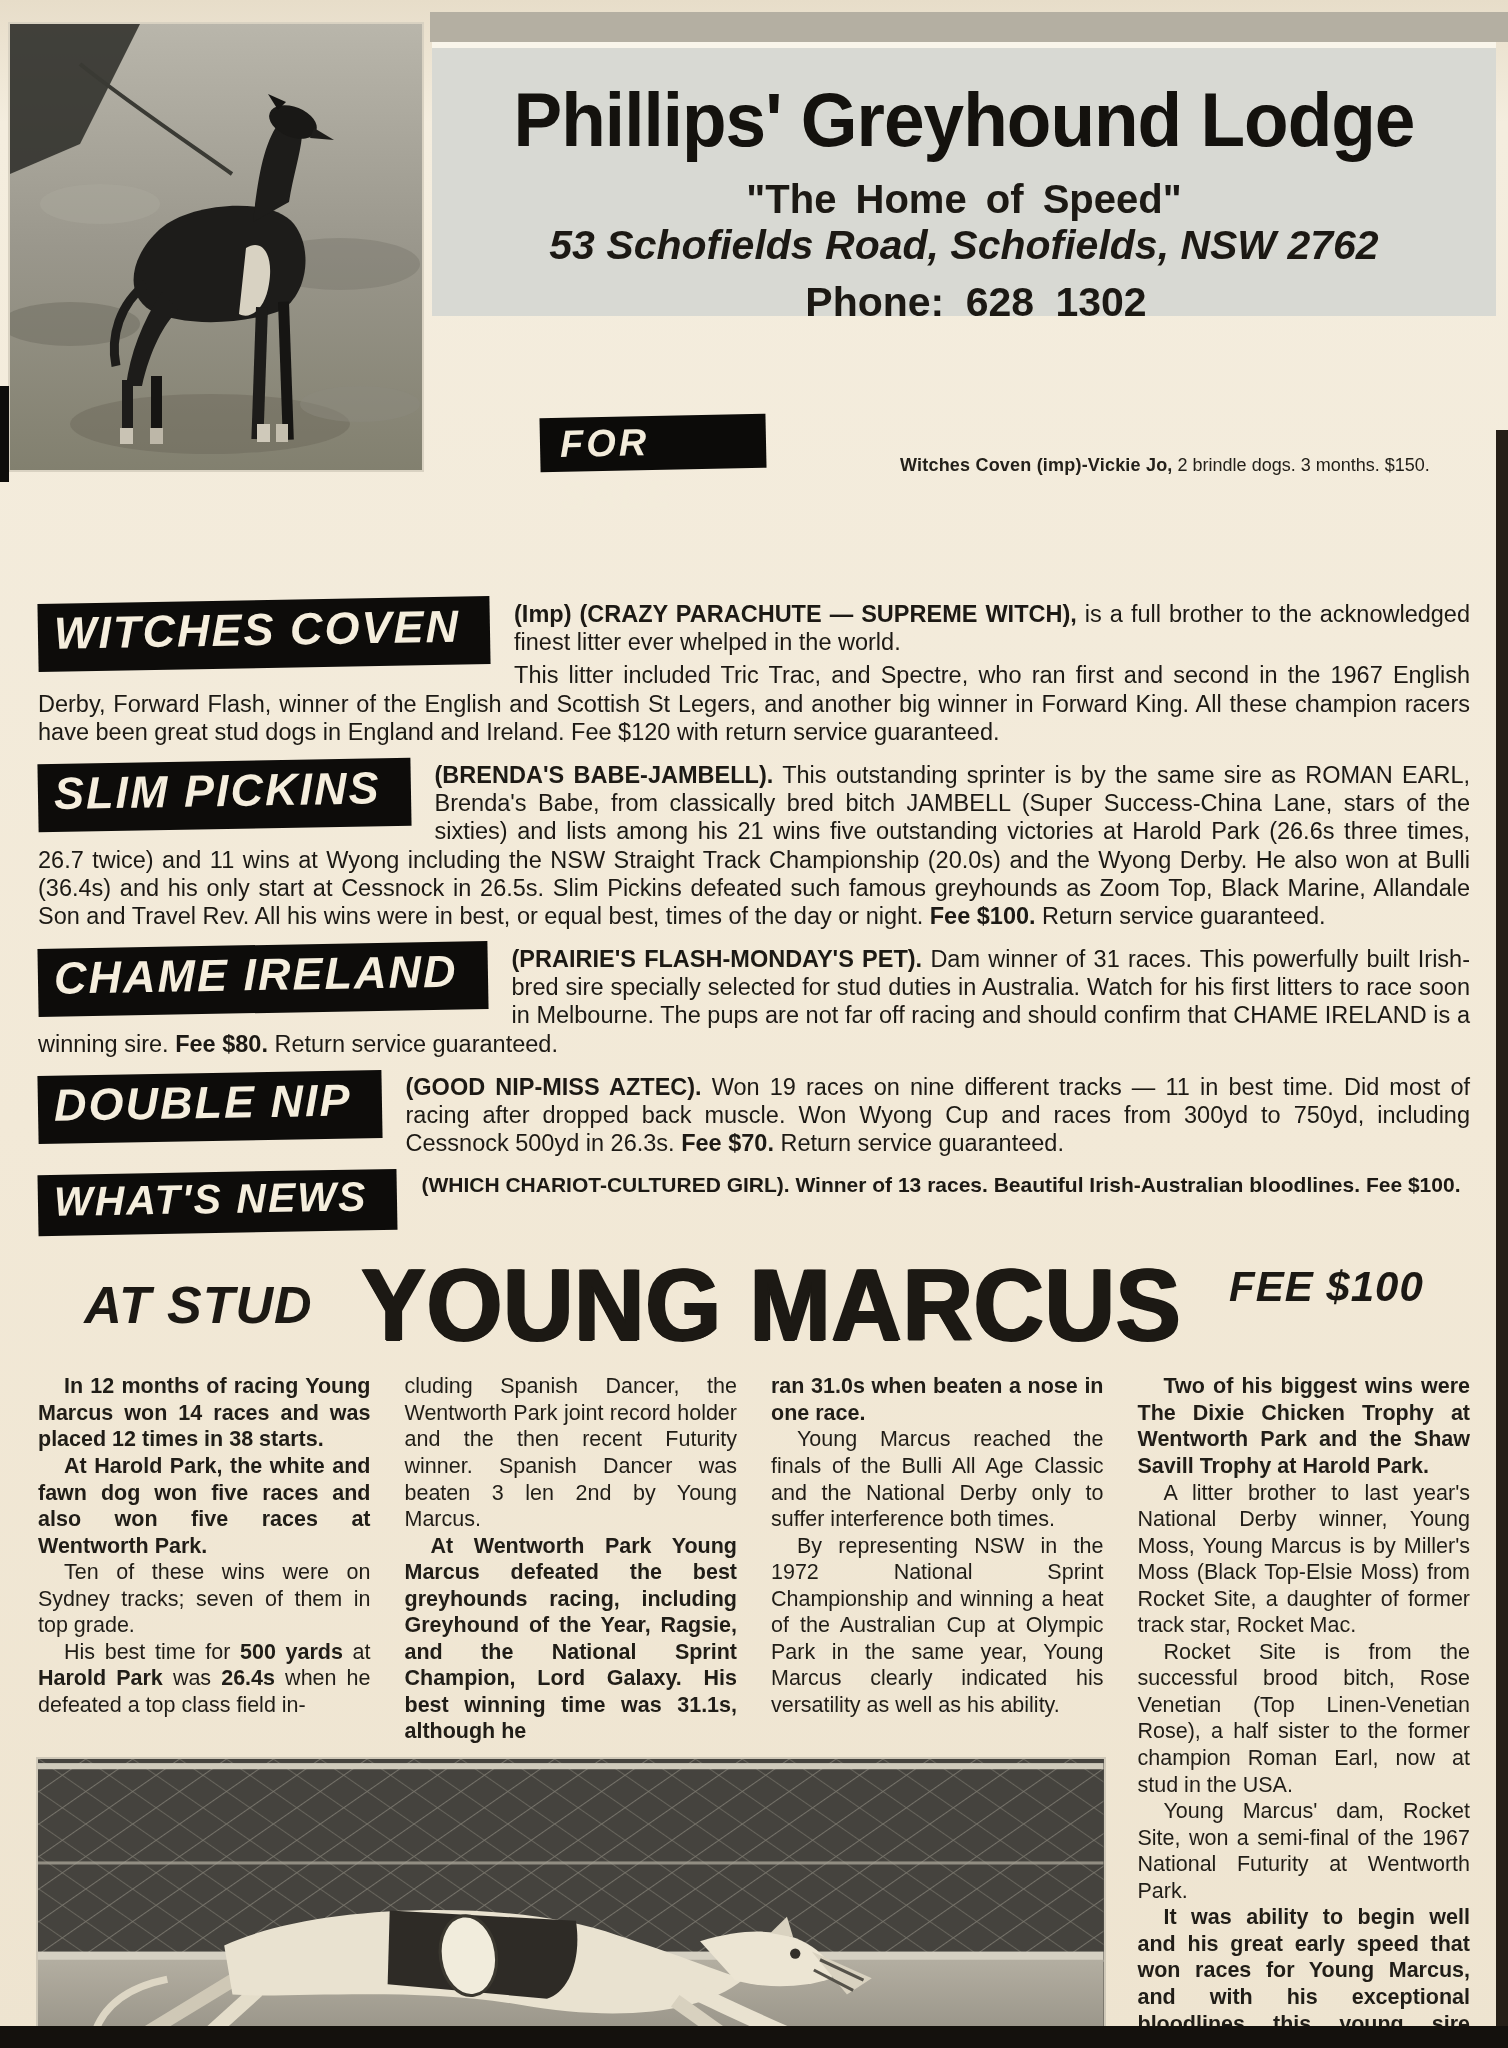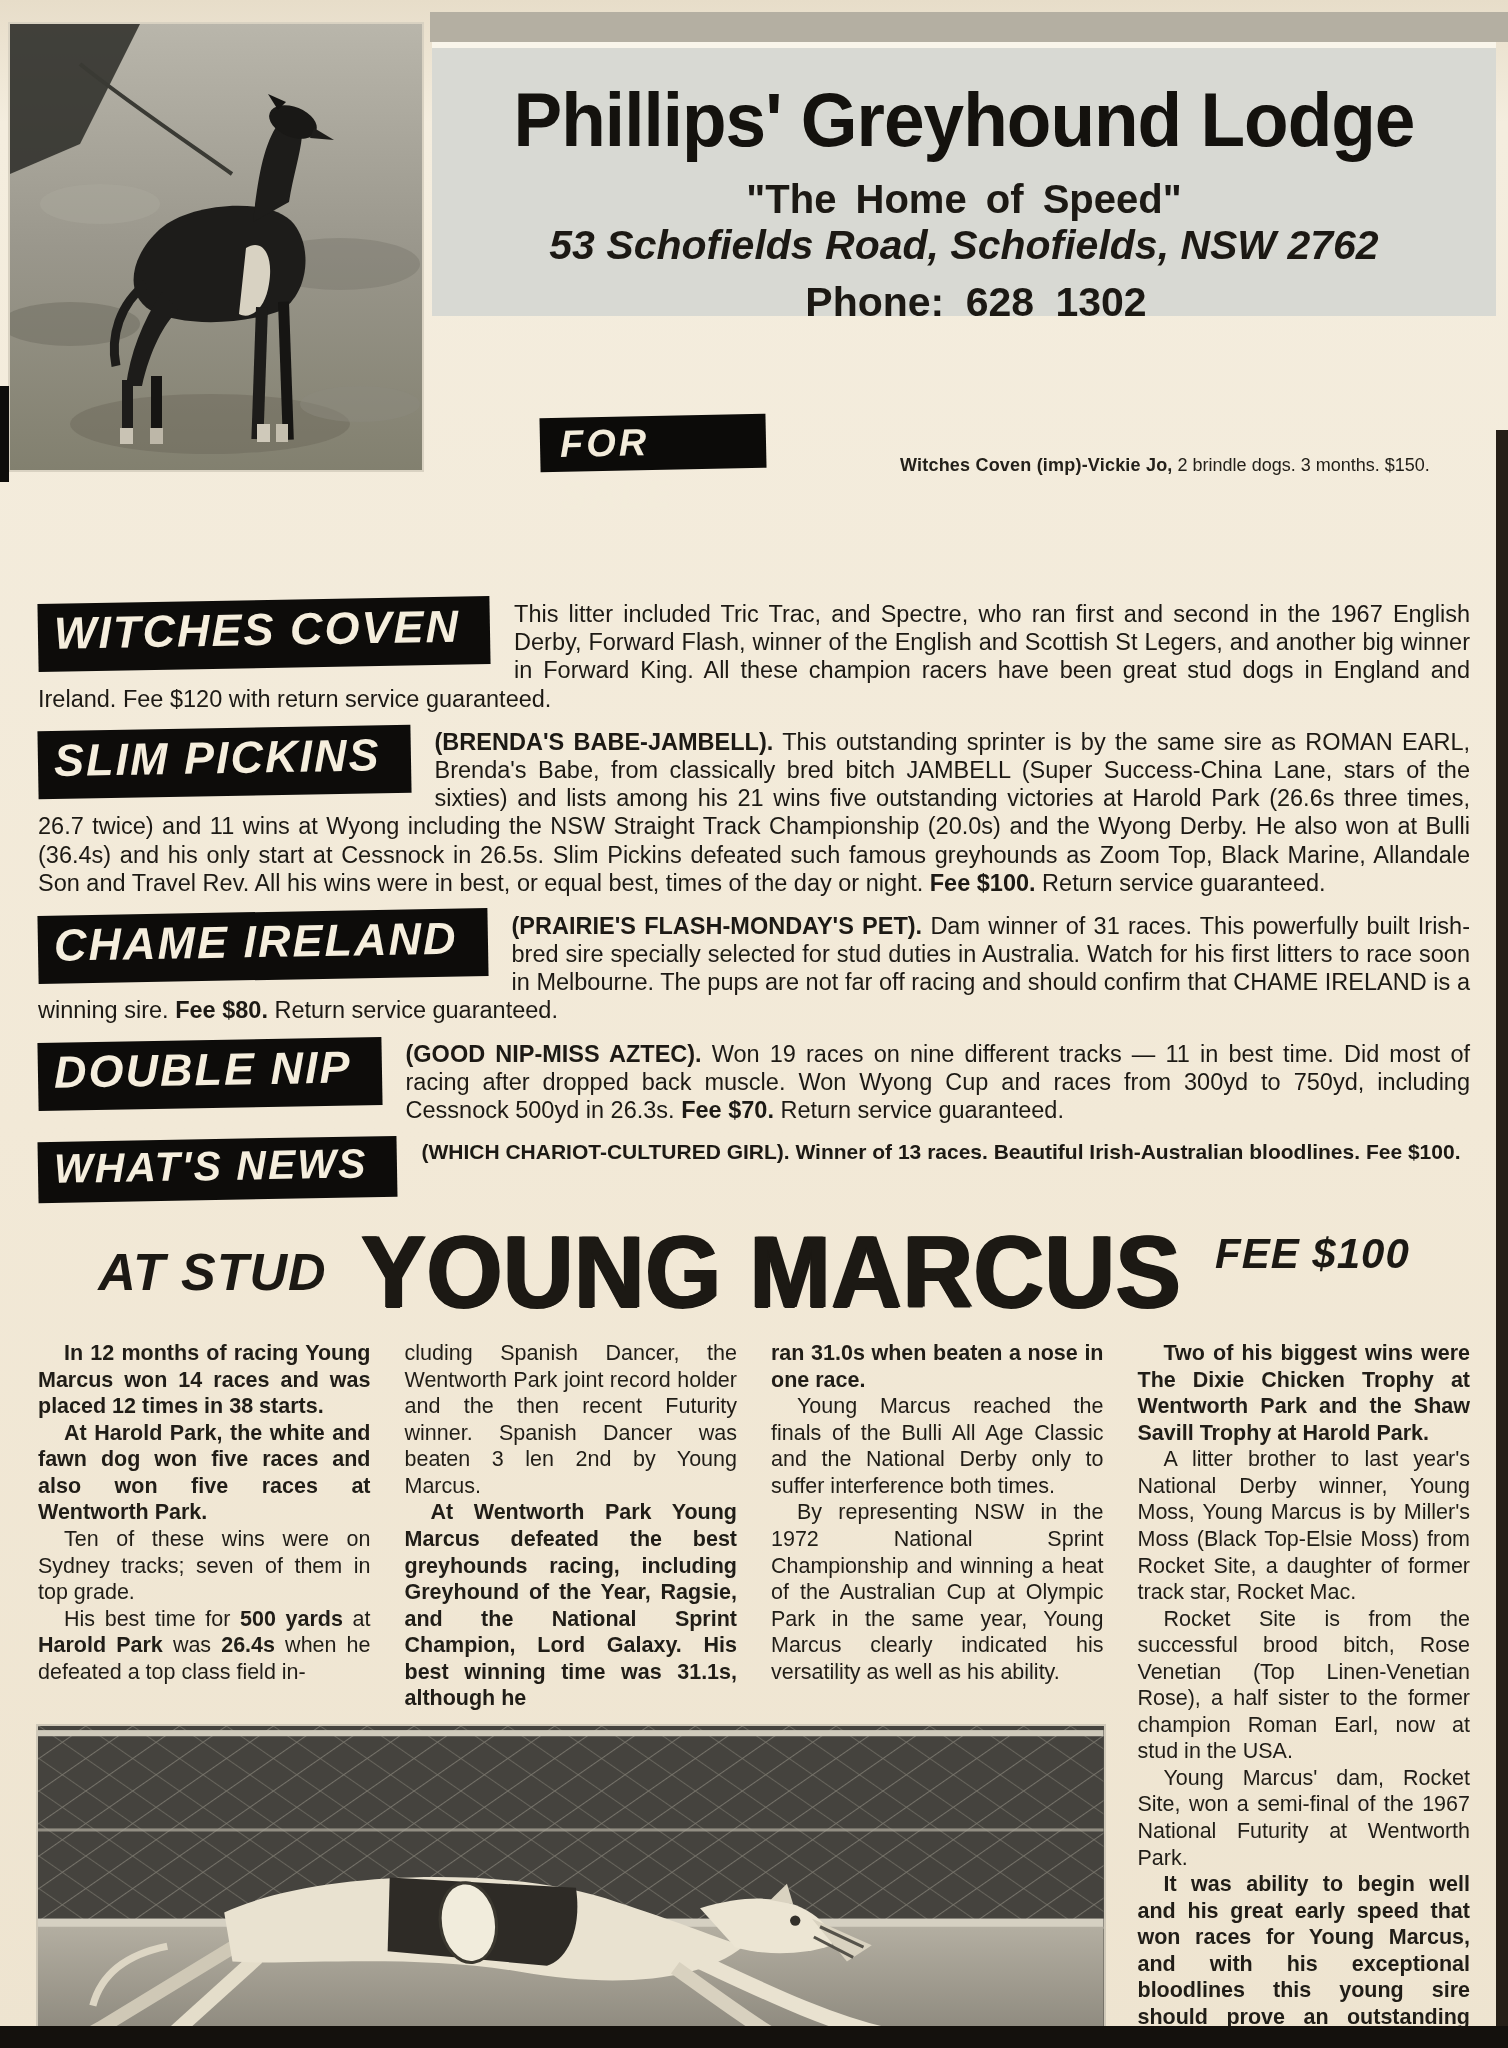--- a/index.html
+++ b/index.html
@@ -44,21 +44,21 @@
     float:left;background:#0d0c0a;color:#f5eedd;font-style:italic;font-weight:bold;
     font-size:45px;letter-spacing:2px;padding:4px 30px 12px 16px;margin:0 24px 6px 0;
     transform:rotate(-1deg);white-space:nowrap;
   }
   .banner.small{font-size:41px;padding-bottom:10px;}
   .section p{font-size:23.5px;line-height:1.2;text-align:justify;margin:0 0 5px 0;}
   .section p b{font-weight:bold;}
   .section.tight p{font-size:21px;font-weight:bold;}
 
   
-  .at-stud{display:flex;align-items:center;justify-content:center;gap:34px;margin:4px 0 12px 0;}
+  .at-stud{display:flex;align-items:center;justify-content:center;gap:48px;margin:4px 0 12px 0;}
   .as-kicker{font-style:italic;font-weight:bold;font-size:52px;letter-spacing:1px;align-self:center;}
   .as-name{
     font-weight:bold;font-size:97px;letter-spacing:1px;transform:scaleY(1.05);
     text-shadow:2px 0 0 currentColor,-1px 0 0 currentColor,0 1px 0 currentColor;
   }
   .as-fee{font-style:italic;font-weight:bold;font-size:42px;align-self:flex-start;margin-top:14px;letter-spacing:1px;}
 
   
   .grid{display:grid;grid-template-columns:repeat(4,1fr);column-gap:34px;margin-top:6px;}
   .col{font-size:21.5px;line-height:1.235;text-align:justify;color:#201d17;}
@@ -122,20 +122,21 @@
 
   <div class="for-sale-banner">FOR SALE</div>
   <div class="for-sale-items">
     <div class="item"><b>Witches Coven (imp)-Vickie Jo,</b><span> 2 brindle dogs. 3 months. $150.</span></div>
   </div>
 
   <div class="content">
 
     <div class="section">
       <div class="banner">WITCHES COVEN</div>
+      <p><b>(Imp) (CRAZY PARACHUTE — SUPREME WITCH),</b><span> is a full brother to the acknowledged finest litter ever whelped in the world.</span></p>
       <p><span>This litter included Tric Trac, and Spectre, who ran first and second in the 1967 English Derby, Forward Flash, winner of the English and Scottish St Legers, and another big winner in Forward King. All these champion racers have been great stud dogs in England and Ireland. Fee $120 with return service guaranteed.</span></p>
     </div>
 
     <div class="section">
       <div class="banner">SLIM PICKINS</div>
       <p><b>(BRENDA'S BABE-JAMBELL).</b><span> This outstanding sprinter is by the same sire as ROMAN EARL, Brenda's Babe, from classically bred bitch JAMBELL (Super Success-China Lane, stars of the sixties) and lists among his 21 wins five outstanding victories at Harold Park (26.6s three times, 26.7 twice) and 11 wins at Wyong including the NSW Straight Track Championship (20.0s) and the Wyong Derby. He also won at Bulli (36.4s) and his only start at Cessnock in 26.5s. Slim Pickins defeated such famous greyhounds as Zoom Top, Black Marine, Allandale Son and Travel Rev. All his wins were in best, or equal best, times of the day or night. </span><b>Fee $100.</b><span> Return service guaranteed.</span></p>
     </div>
 
     <div class="section">
       <div class="banner">CHAME IRELAND</div>

